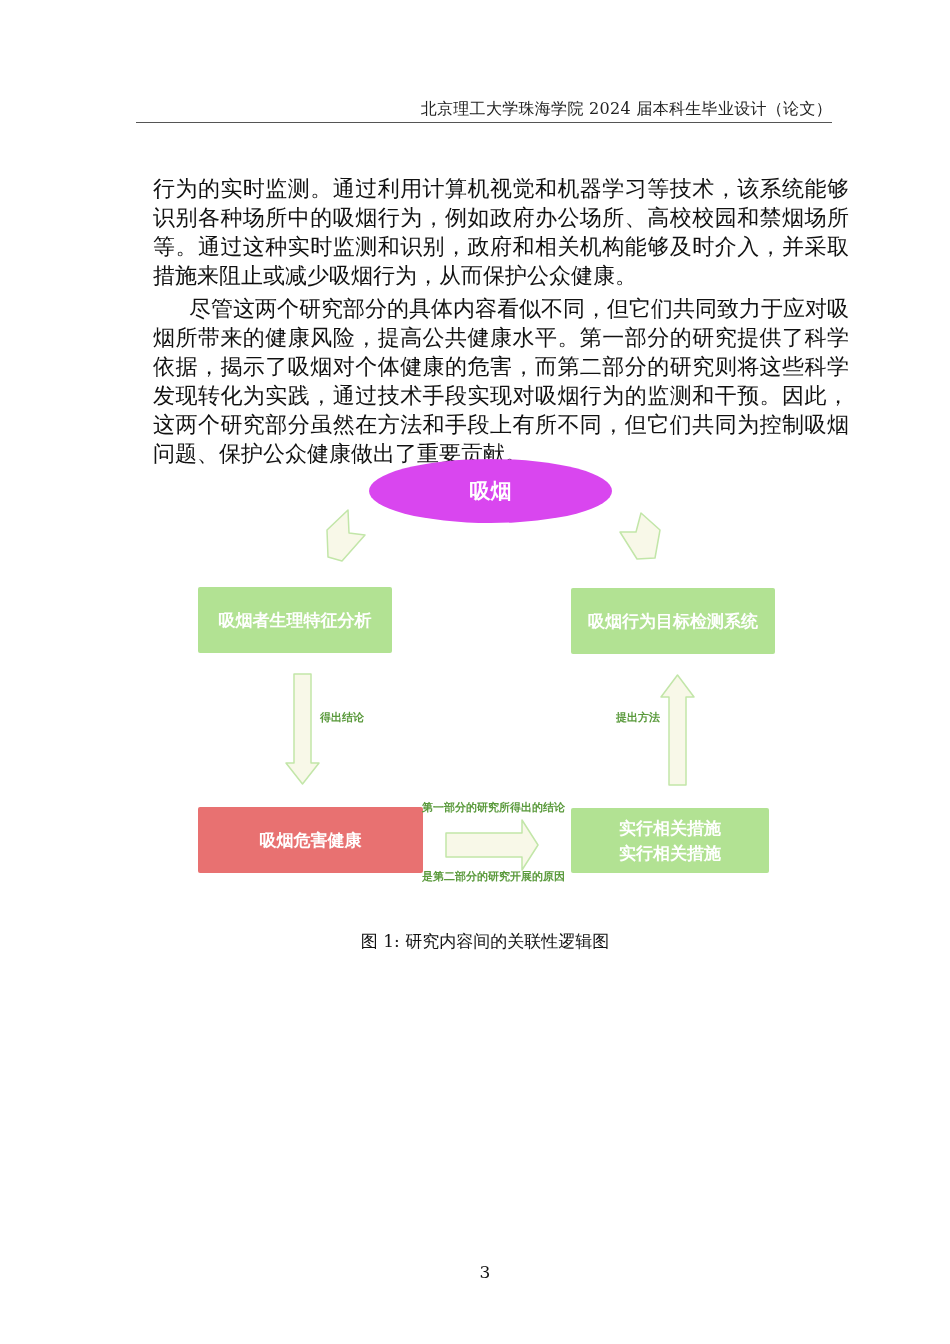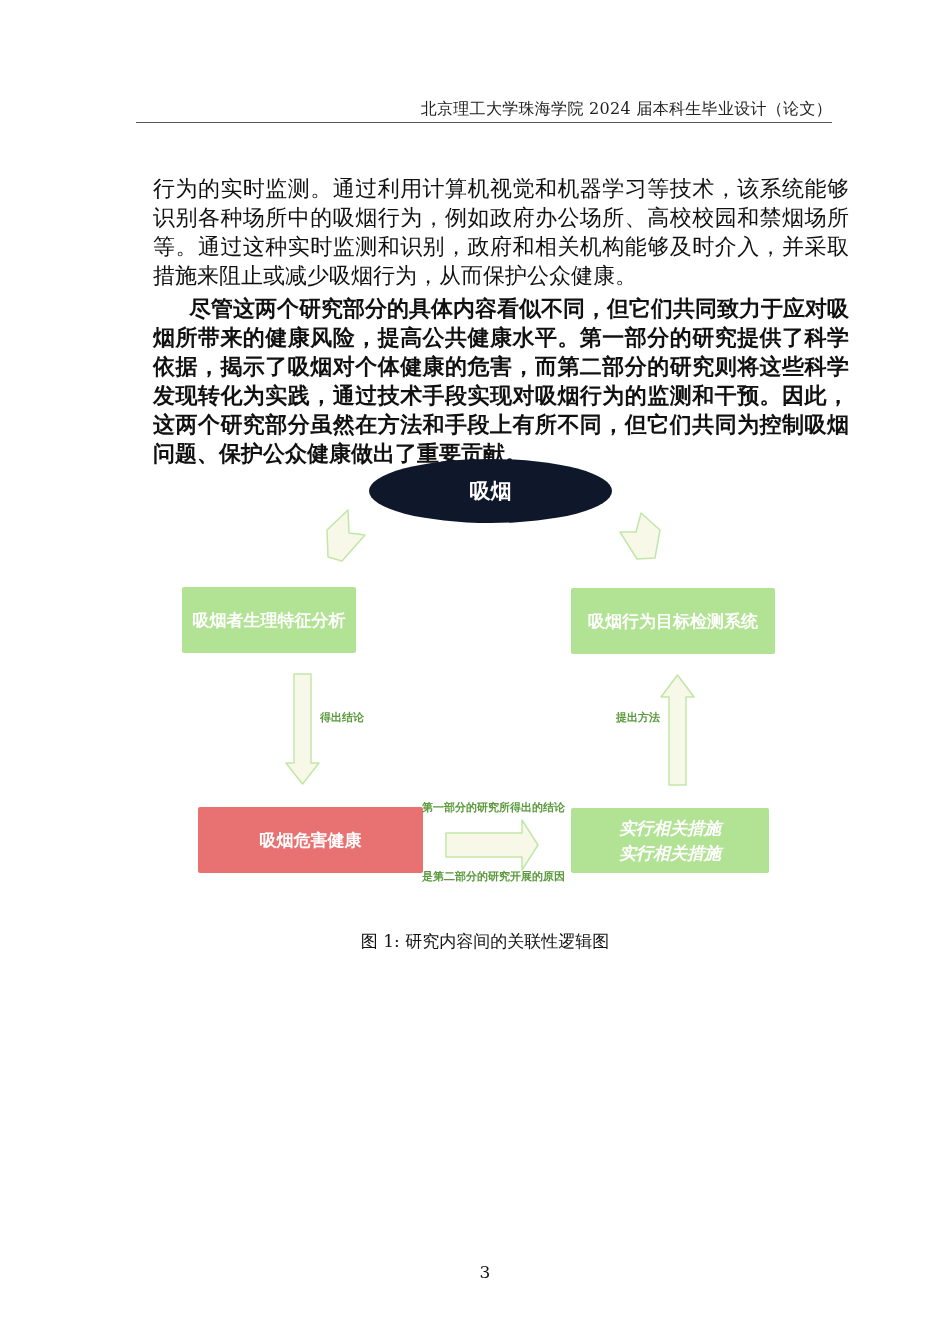--- a/index.html
+++ b/index.html
@@ -4,29 +4,29 @@
 <style>
   html, body { margin: 0; padding: 0; background: #ffffff; }
   body { width: 950px; height: 1344px; position: relative; overflow: hidden;
          font-family: "DejaVu Serif", "Liberation Serif", serif; color: #111; }
   .header-title { position: absolute; left: 136px; width: 696px; top: 99px; text-align: right;
                   font-size: 16px; letter-spacing: 0.3px; color: #222; }
   .header-rule { position: absolute; left: 136px; width: 696px; top: 122px; height: 0;
                  border-top: 1.5px solid #555; }
   .para { position: absolute; left: 137px; width: 696px; font-size: 22px; line-height: 29px;
           text-align: justify; text-justify: inter-character; color: #111; margin: 16px; }
-  .para.indent { text-indent: 36px; font-weight: bold; }
+  .para.indent { text-indent: 36px; }
   .fig { position: absolute; left: 0; top: 0; width: 950px; height: 950px; pointer-events: none; }
   .box { position: absolute; display: flex; align-items: center; justify-content: center;
          color: #fff; font-family: "DejaVu Sans", "Liberation Sans", sans-serif; font-weight: bold;
          font-size: 17px; border-radius: 2px; text-align: center; line-height: 25px; }
   .green { background: #b2e293; }
   .red { background: #e87171; }
   .ellipse { position: absolute; left: 369px; top: 459px; width: 243px; height: 64px; border-radius: 50%;
-             background: #0f172a; display: flex; align-items: center; justify-content: center;
+             background: #d946ef; display: flex; align-items: center; justify-content: center;
              color: #fff; font-family: "DejaVu Sans", "Liberation Sans", sans-serif; font-weight: bold; font-size: 21px; }
   .lbl { position: absolute; color: #5a9a3c; font-family: "DejaVu Sans", "Liberation Sans", sans-serif;
          font-weight: bold; font-size: 11px; white-space: nowrap; }
   .caption { position: absolute; left: 0; width: 970px; top: 930px; text-align: center; font-size: 17px; color: #111; }
   .page-num { position: absolute; left: 0; width: 970px; top: 1262px; text-align: center; font-size: 17px; color: #111; }
 </style>
 </head>
 <body>
 
 <div>
@@ -48,33 +48,33 @@
 
     <polygon points="669,785 686,785 686,697 694,697 677.5,675 661,697 669,697" fill="#f8f8e8" stroke="#c2e6a8" stroke-width="1.5" stroke-linejoin="round"></polygon>
 
     <polygon points="446,833 522,833 522,820 538,845 522,870 522,857 446,857" fill="#f8f8e8" stroke="#c2e6a8" stroke-width="1.5" stroke-linejoin="round"></polygon>
   </svg>
 
   <div class="ellipse">
     <span>吸烟</span>
   </div>
 
-  <div class="box green" style="left:182px; top:587px; width:174px; height:66px;font-family:Liberation Serif, serif;">
+  <div class="box green" style="left:198px; top:587px; width:194px; height:66px;font-family:Liberation Serif, serif;">
     <span>吸烟者生理特征分析</span>
   </div>
 
   <div class="box green" style="left:571px; top:588px; width:204px; height:66px;">
     <span>吸烟行为目标检测系统</span>
   </div>
 
   <div class="box red" style="left:198px; top:807px; width:225px; height:66px;">
     <span>吸烟危害健康</span>
   </div>
 
-  <div class="box green" style="left:571px; top:808px; width:198px; height:65px; flex-direction:column;font-style:italic;">
+  <div class="box green" style="left:571px; top:808px; width:198px; height:65px; flex-direction:column;">
     <span>实行相关措施</span>
     <span>实行相关措施</span>
   </div>
 
   <div class="lbl" style="left:320px; top:710px;">得出结论</div>
   <div class="lbl" style="left:616px; top:710px;">提出方法</div>
   <div class="lbl" style="left:422px; top:800px;">第一部分的研究所得出的结论</div>
   <div class="lbl" style="left:422px; top:869px;">是第二部分的研究开展的原因</div>
 </div>
 

